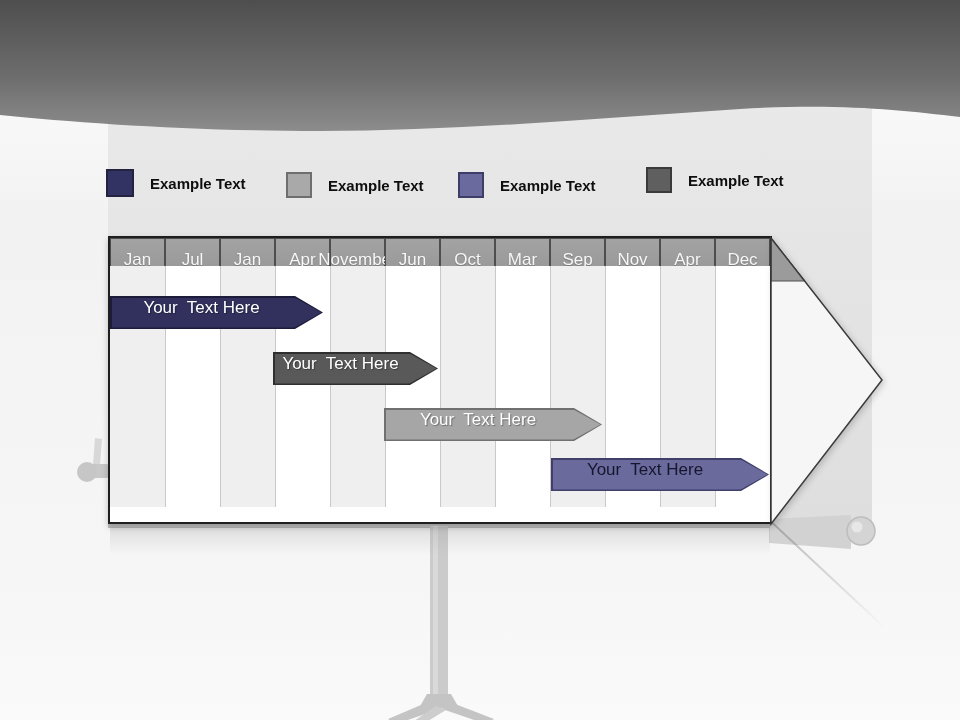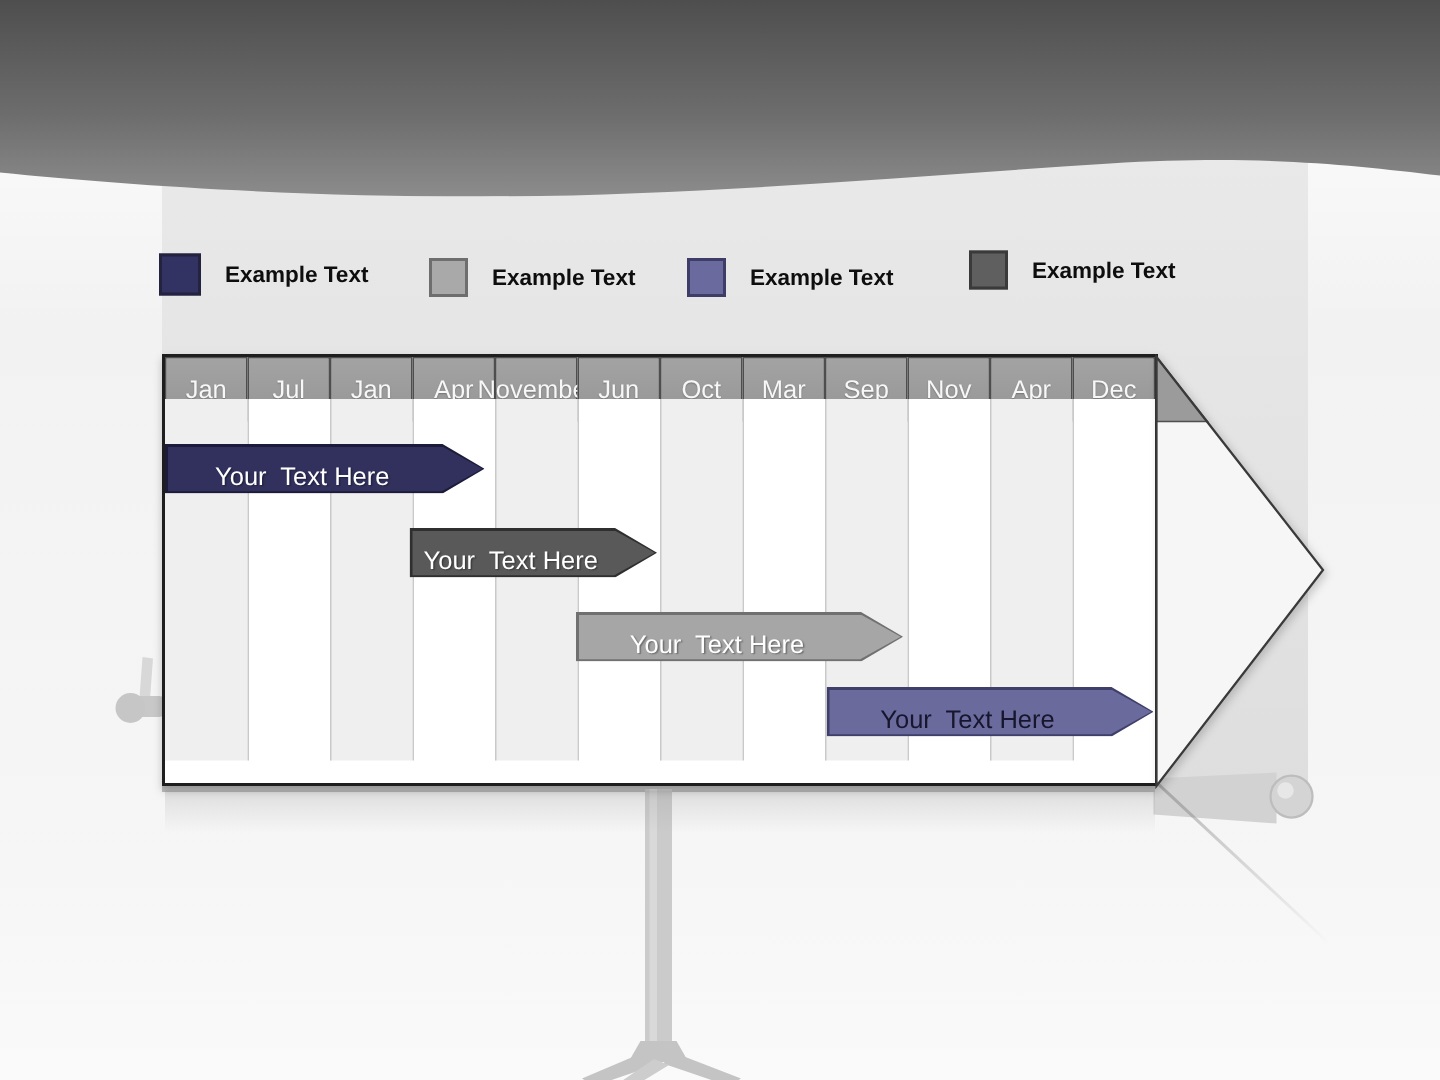--- a/index.html
+++ b/index.html
@@ -43,21 +43,21 @@
   .tl-col{box-sizing:border-box;width:55px;height:241px;border-left:1px solid #c9c9c9;}
   .tl-col:first-child{border-left:none;}
   .tl-col.odd{background:#efeff0;}
   .tl-col.even{background:#ffffff;}
   
   .arrow-tip{position:absolute;left:770px;top:235px;
     filter:drop-shadow(2px 2px 3px rgba(0,0,0,.18));}
   
   .task{position:absolute;height:33px;
     clip-path:polygon(0 0,calc(100% - 28px) 0,100% 50%,calc(100% - 28px) 100%,0 100%);}
-  .task-inner{position:absolute;inset:1.5px;display:flex;align-items:flex-end;justify-content:center;
+  .task-inner{position:absolute;inset:1.5px;display:flex;align-items:flex-start;justify-content:center;
     padding-right:30px;box-sizing:border-box;
     clip-path:polygon(0 0,calc(100% - 27px) 0,100% 50%,calc(100% - 27px) 100%,0 100%);}
   .task-label{font-size:17px;white-space:pre;}
   .task-label.light{color:#ffffff;text-shadow:1px 1px 1px rgba(0,0,0,.35);}
 </style>
 </head>
 <body>
 
 <div class="slide">
 

